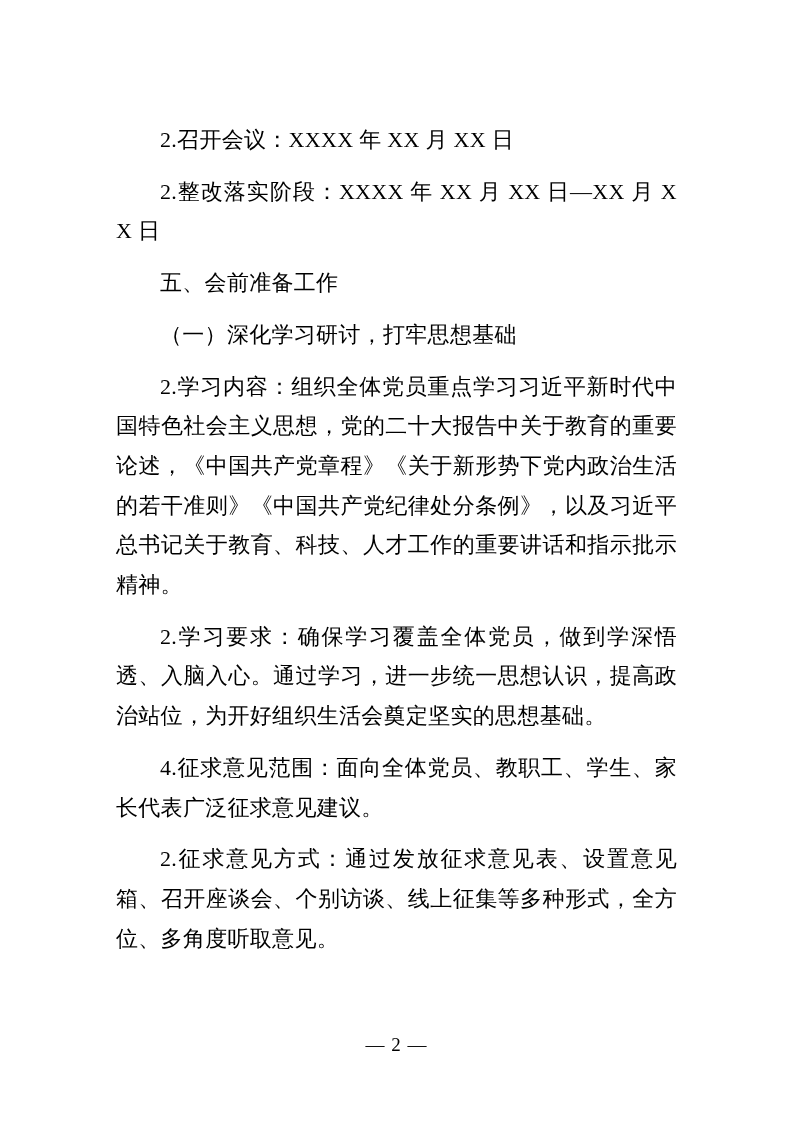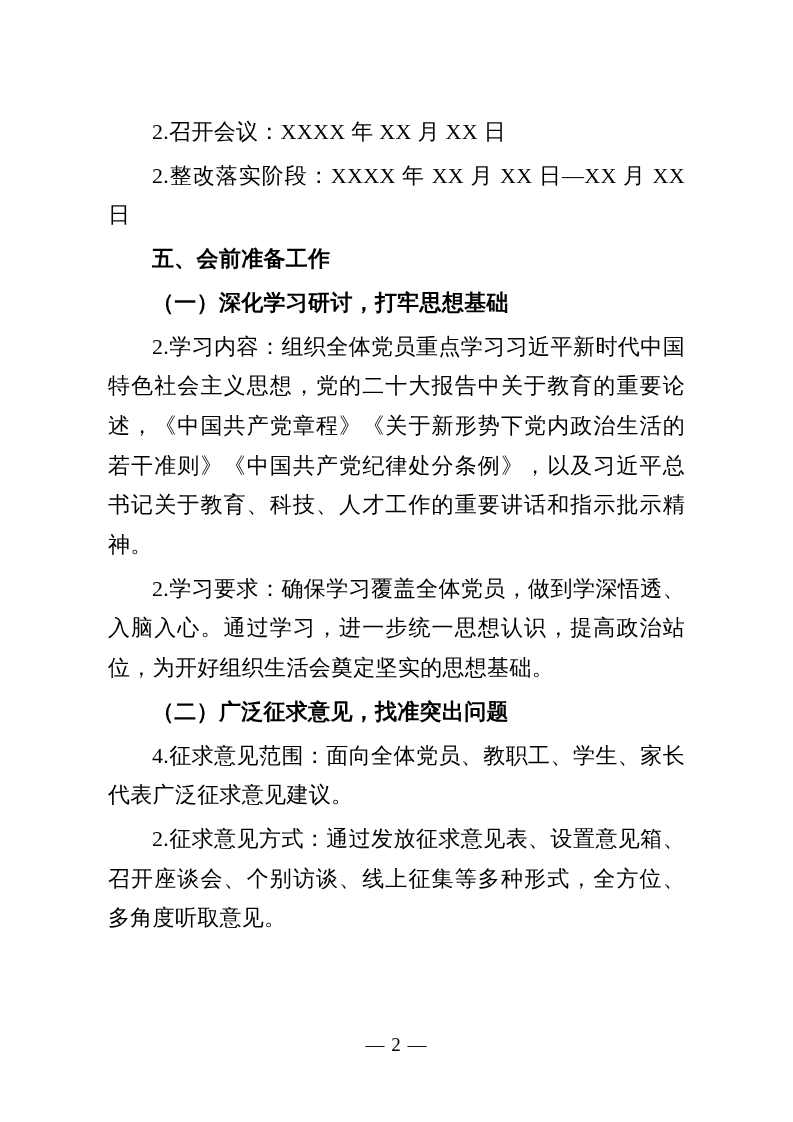--- a/index.html
+++ b/index.html
@@ -22,31 +22,31 @@
     padding: 108px 104px 90px 104px;
     position: relative;
     background: #ffffff;
   }
   .content {
     width: 100%;
     overflow: hidden;
     max-height: 900px;
   }
   .content p {
-    margin: 4px;
+    margin: 12px;
     font-size: 22px;
     line-height: 39.7px;
     text-align: justify;
     text-indent: 2em;
     letter-spacing: 0.3px;
     word-break: break-all;
   }
   .content p.heading,
   .content p.subheading {
-    font-weight: bold;
+    font-weight: normal;
     text-align: left;
   }
   .footer {
     position: absolute;
     bottom: 66px;
     left: 0;
     width: 100%;
     text-align: center;
     font-size: 19px;
     letter-spacing: 1px;
@@ -57,18 +57,17 @@
 <body>
 
 <div class="page">
   <div class="content">
       <p class="paragraph">2.召开会议：XXXX 年 XX 月 XX 日</p>
       <p class="paragraph">2.整改落实阶段：XXXX 年 XX 月 XX 日—XX 月 XX 日</p>
       <p class="heading">五、会前准备工作</p>
       <p class="subheading">（一）深化学习研讨，打牢思想基础</p>
       <p class="paragraph">2.学习内容：组织全体党员重点学习习近平新时代中国特色社会主义思想，党的二十大报告中关于教育的重要论述，《中国共产党章程》《关于新形势下党内政治生活的若干准则》《中国共产党纪律处分条例》，以及习近平总书记关于教育、科技、人才工作的重要讲话和指示批示精神。</p>
       <p class="paragraph">2.学习要求：确保学习覆盖全体党员，做到学深悟透、入脑入心。通过学习，进一步统一思想认识，提高政治站位，为开好组织生活会奠定坚实的思想基础。</p>
-      <p class="subheading">（二）广泛征求意见，找准突出问题</p>
       <p class="paragraph">4.征求意见范围：面向全体党员、教职工、学生、家长代表广泛征求意见建议。</p>
       <p class="paragraph">2.征求意见方式：通过发放征求意见表、设置意见箱、召开座谈会、个别访谈、线上征集等多种形式，全方位、多角度听取意见。</p>
     </div>
   <div class="footer">— 2 —</div>
 </div>
 
 </body></html>

